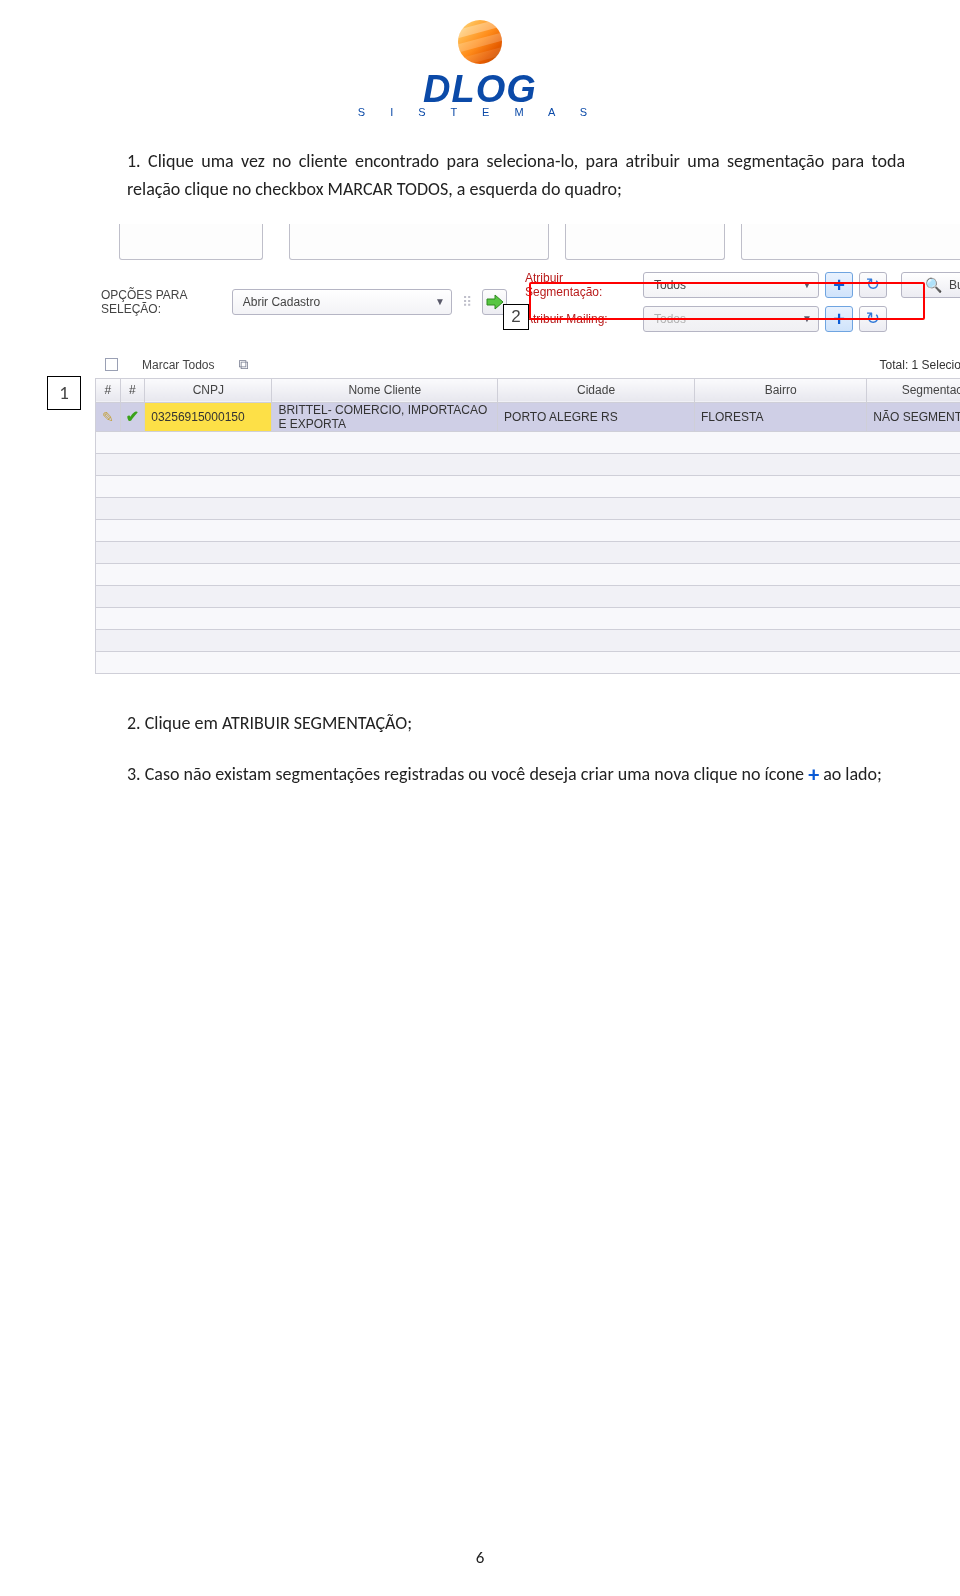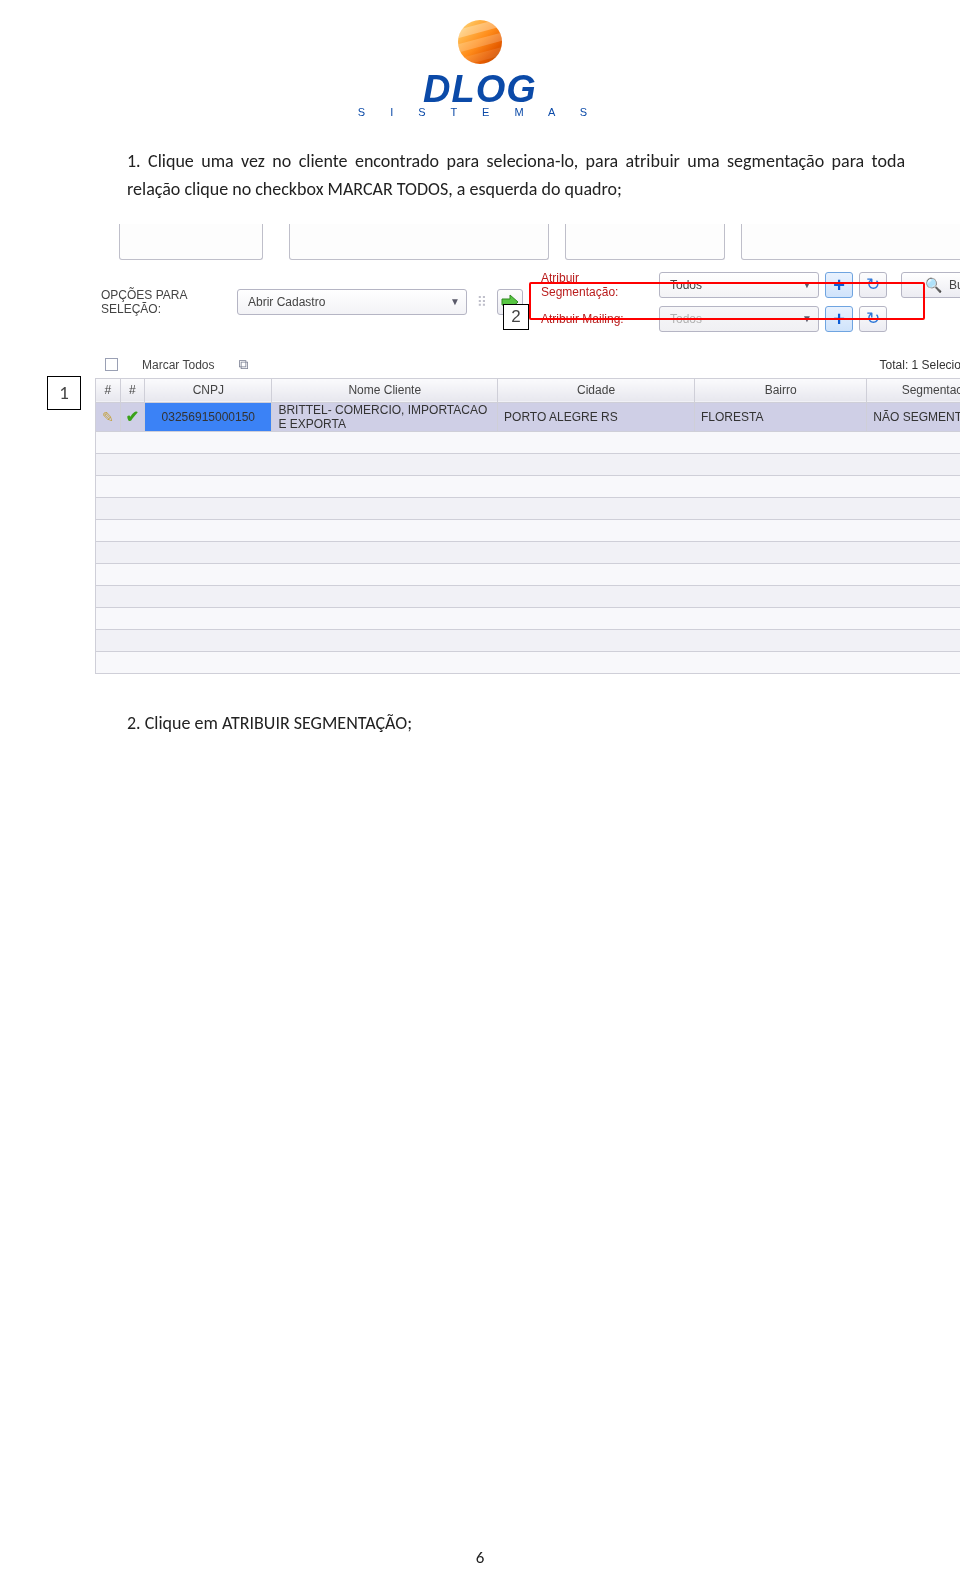--- a/index.html
+++ b/index.html
@@ -79,21 +79,21 @@
   .arrow-btn svg { display:block; }
 
   
   .callout-2-area {
     position:absolute; left:434px; top:58px; width:396px; height:38px;
     border:2px solid #ff0000; border-radius:2px; pointer-events:none;
   }
   .seg-row { display:flex; align-items:center; gap:6px; height:28px; }
   .seg-block { display:flex; flex-direction:column; gap:6px; }
   .seg-label { width:112px; text-align:left; font-size:12px; color:#b91c1c;}
-  .seg-dd { width:160px; }
+  .seg-dd { width:176px; }
   .seg-dd.disabled { color:#b2b2b2; background:linear-gradient(#f7f7f9,#f0f0f3);}
   .plus-btn {
     width:28px; height:26px; border-radius:3px;
     border:1px solid #6fa4e0;
     background:linear-gradient(#e9f2fe,#cfe3fb);
     display:flex; align-items:center;justify-content:center;
     color:#0b5bd6; font-weight:bold; font-size:20px; line-height:1;
   }
   .refresh-btn {
     width:28px; height:26px; border-radius:3px; border:1px solid #b5b5c4;
@@ -128,21 +128,21 @@
   
   .tbl { width:100%; border-collapse:collapse; margin-top:2px; }
   .tbl th {
     background:linear-gradient(#fbfbfd,#e7e7ee); border:1px solid #cfcfd8;
     font-weight:normal; font-size:12px; color:#444; height:24px; text-align:center;
   }
   .tbl td {
     border:1px solid #cfcfd8; font-size:12px; height:22px; padding:0 6px;
     background:#cfcfe6; color:#333;
   }
-  .tbl td.first { background:#3b82f6; text-align:center; }
+  .tbl td.first { background:#fde047; text-align:left; }
   .tbl .icon-cell { width:22px; text-align:center; padding:0;}
   .edit-ico { color:#c4a13a; font-size:14px;}
   .check-ico { color:#3aa21a; font-size:16px; font-weight:bold;}
   .tbl tr.empty td {
     background:#f8f8fb; height:22px;
   }
   .tbl tr.empty.alt td { background:#f1f1f6; }
   .col-small{ width:24px;}
   .col-cnpj{ width:124px;}
   .col-nome{ width:220px;}
@@ -311,16 +311,22 @@
             <td colspan="7"></td>
           </tr>
       </tbody>
     </table>
   </div>
 
   <div class="paragraph" style="margin-top:36px;">
     <span class="num">2.</span>
     <span>Clique em ATRIBUIR SEGMENTAÇÃO;</span>
   </div>
+  <div class="paragraph" style="margin-top:6px;">
+    <span class="num">3.</span>
+    <span>Caso não existam segmentações registradas ou você deseja criar uma nova clique no ícone </span>
+    <span class="plus-inline">+</span>
+    <span> ao lado;</span>
+  </div>
 
 </div>
 
 <div class="pagenum">6</div>
 
 </body></html>

